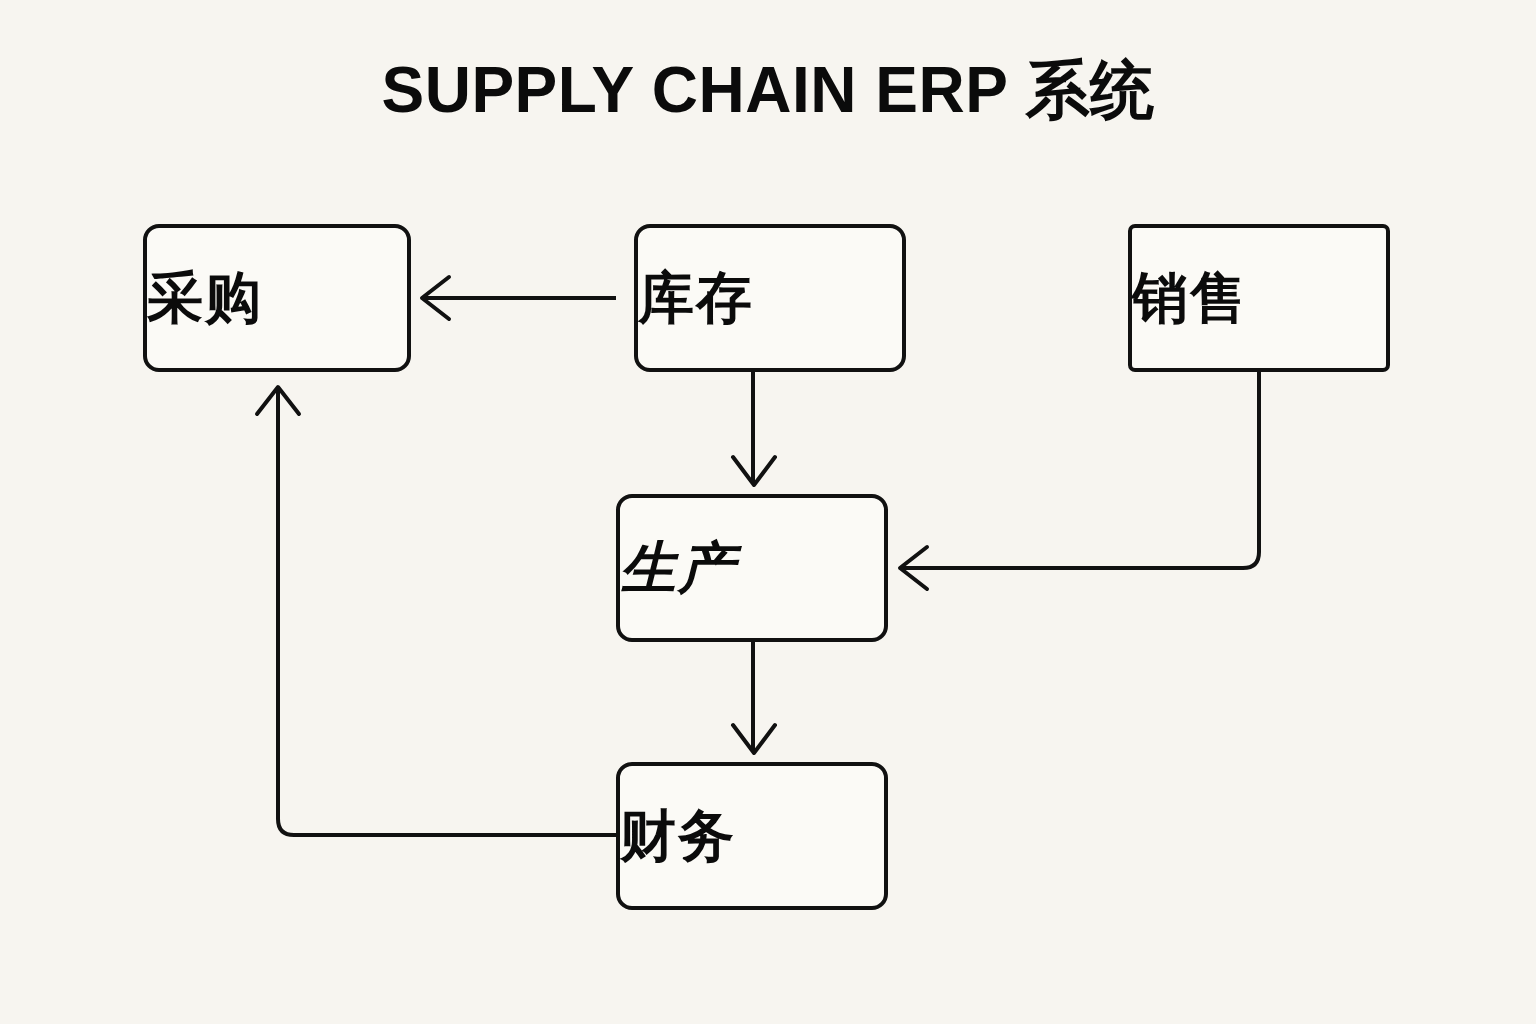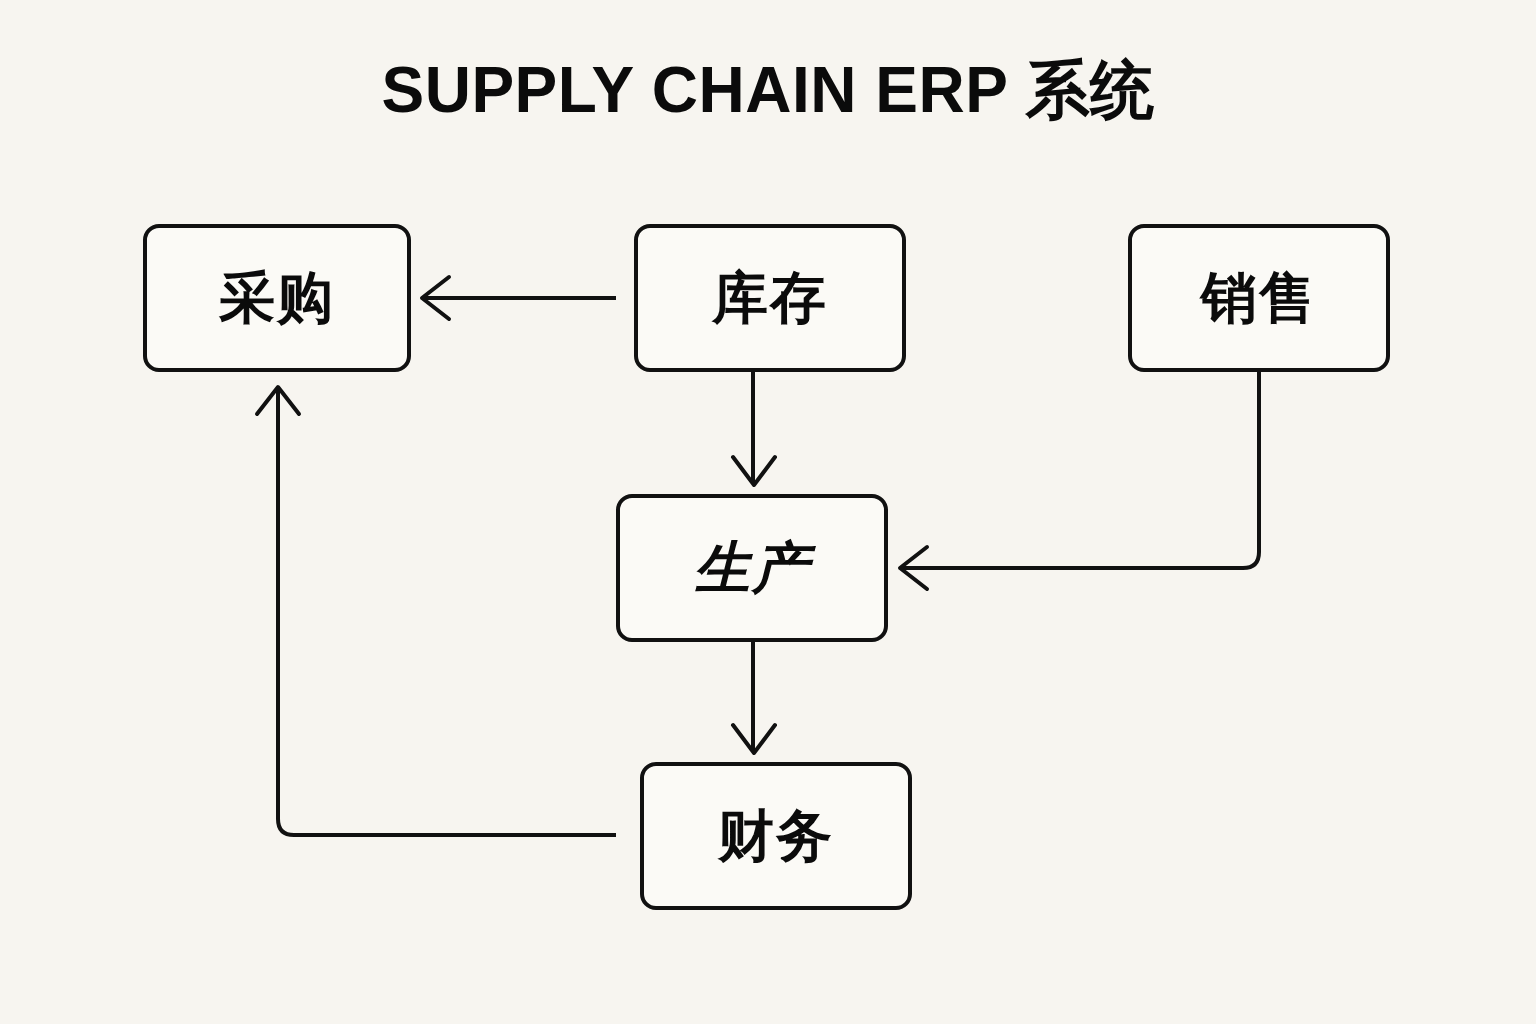--- a/index.html
+++ b/index.html
@@ -33,34 +33,33 @@
     white-space: nowrap;
   }
   .node {
     position: absolute;
     box-sizing: border-box;
     background: #FBFAF6;
     border: 4px solid #111111;
     border-radius: 16px;
     display: flex;
     align-items: center;
-    justify-content: center;
   }
   .node-label {
     font-size: 56px;
     font-weight: 700;
     color: #0B0B0B;
     line-height: 1;
     letter-spacing: 2px;
   }
   #node-procurement { left: 143px; top: 224px; width: 268px; height: 148px; }
   #node-inventory   { left: 616px; top: 224px; width: 272px; height: 148px; margin-left: 18px; }
-  #node-sales       { left: 1128px; top: 224px; width: 262px; height: 148px; }
+  #node-sales       { left: 1128px; top: 224px; width: 262px; height: 148px; border-radius: 7px; }
   #node-production  { left: 616px; top: 494px; width: 272px; height: 148px; font-style: italic; }
-  #node-finance     { left: 616px; top: 762px; width: 272px; height: 148px; margin-left: 24px; }
+  #node-finance     { left: 616px; top: 762px; width: 272px; height: 148px; }
 
   #edge-layer {
     position: absolute;
     left: 0;
     top: 0;
     width: 1536px;
     height: 1024px;
     pointer-events: none;
   }
   #edge-layer path {

